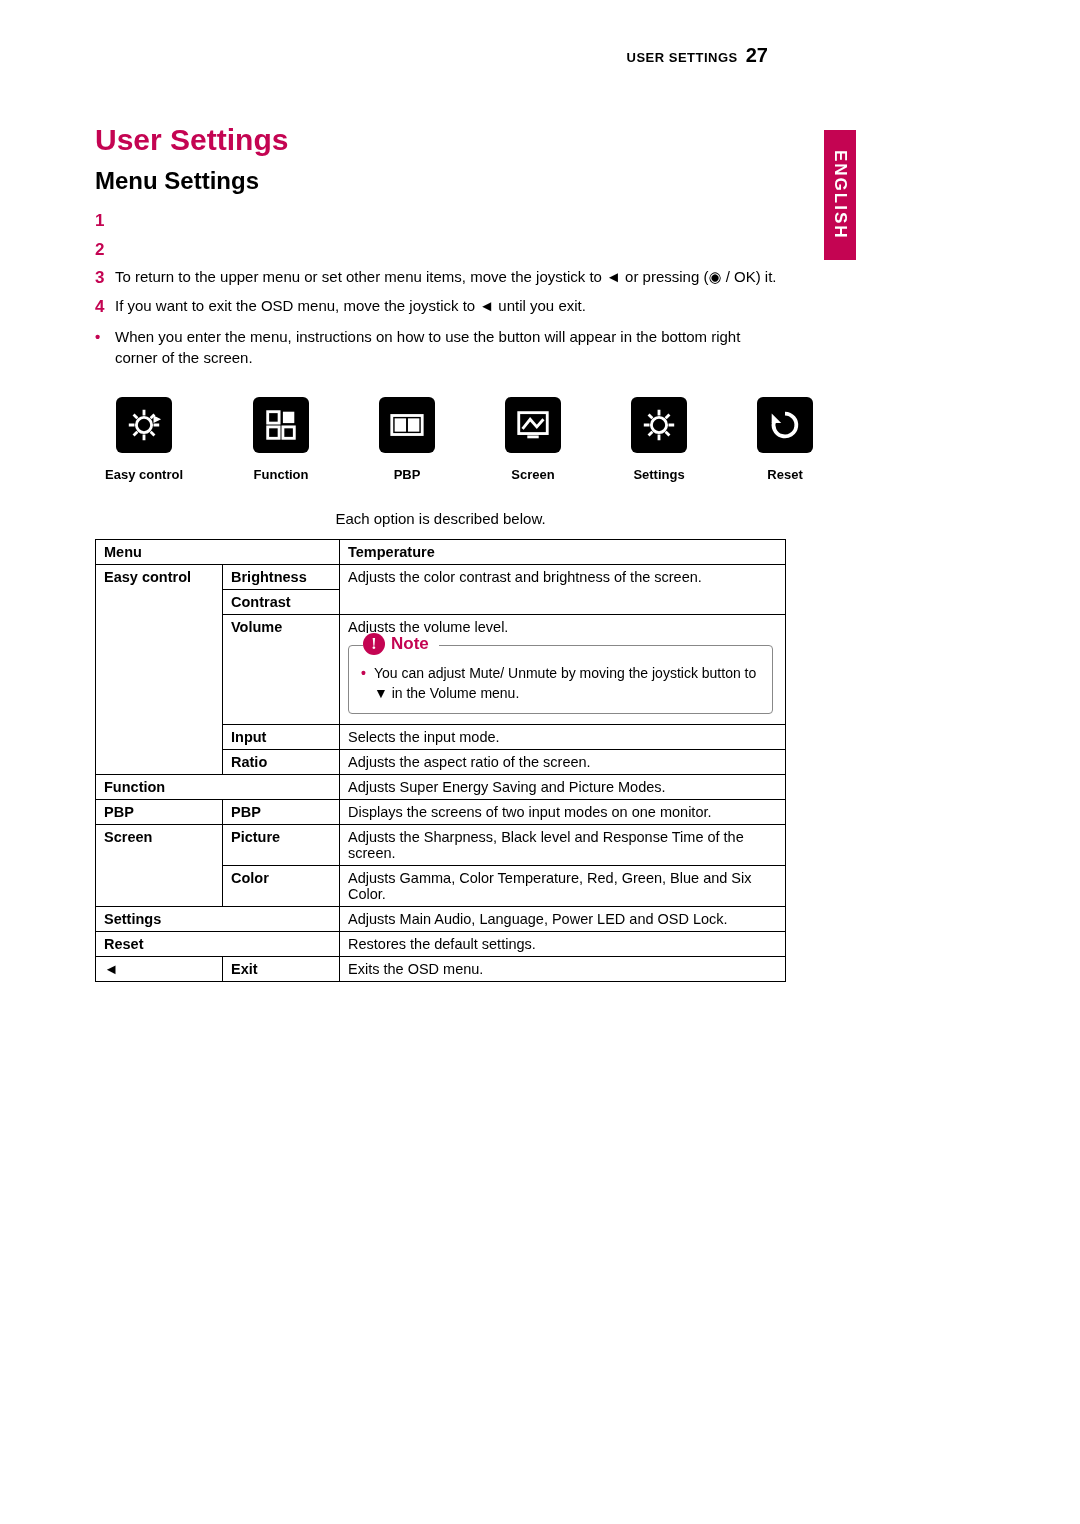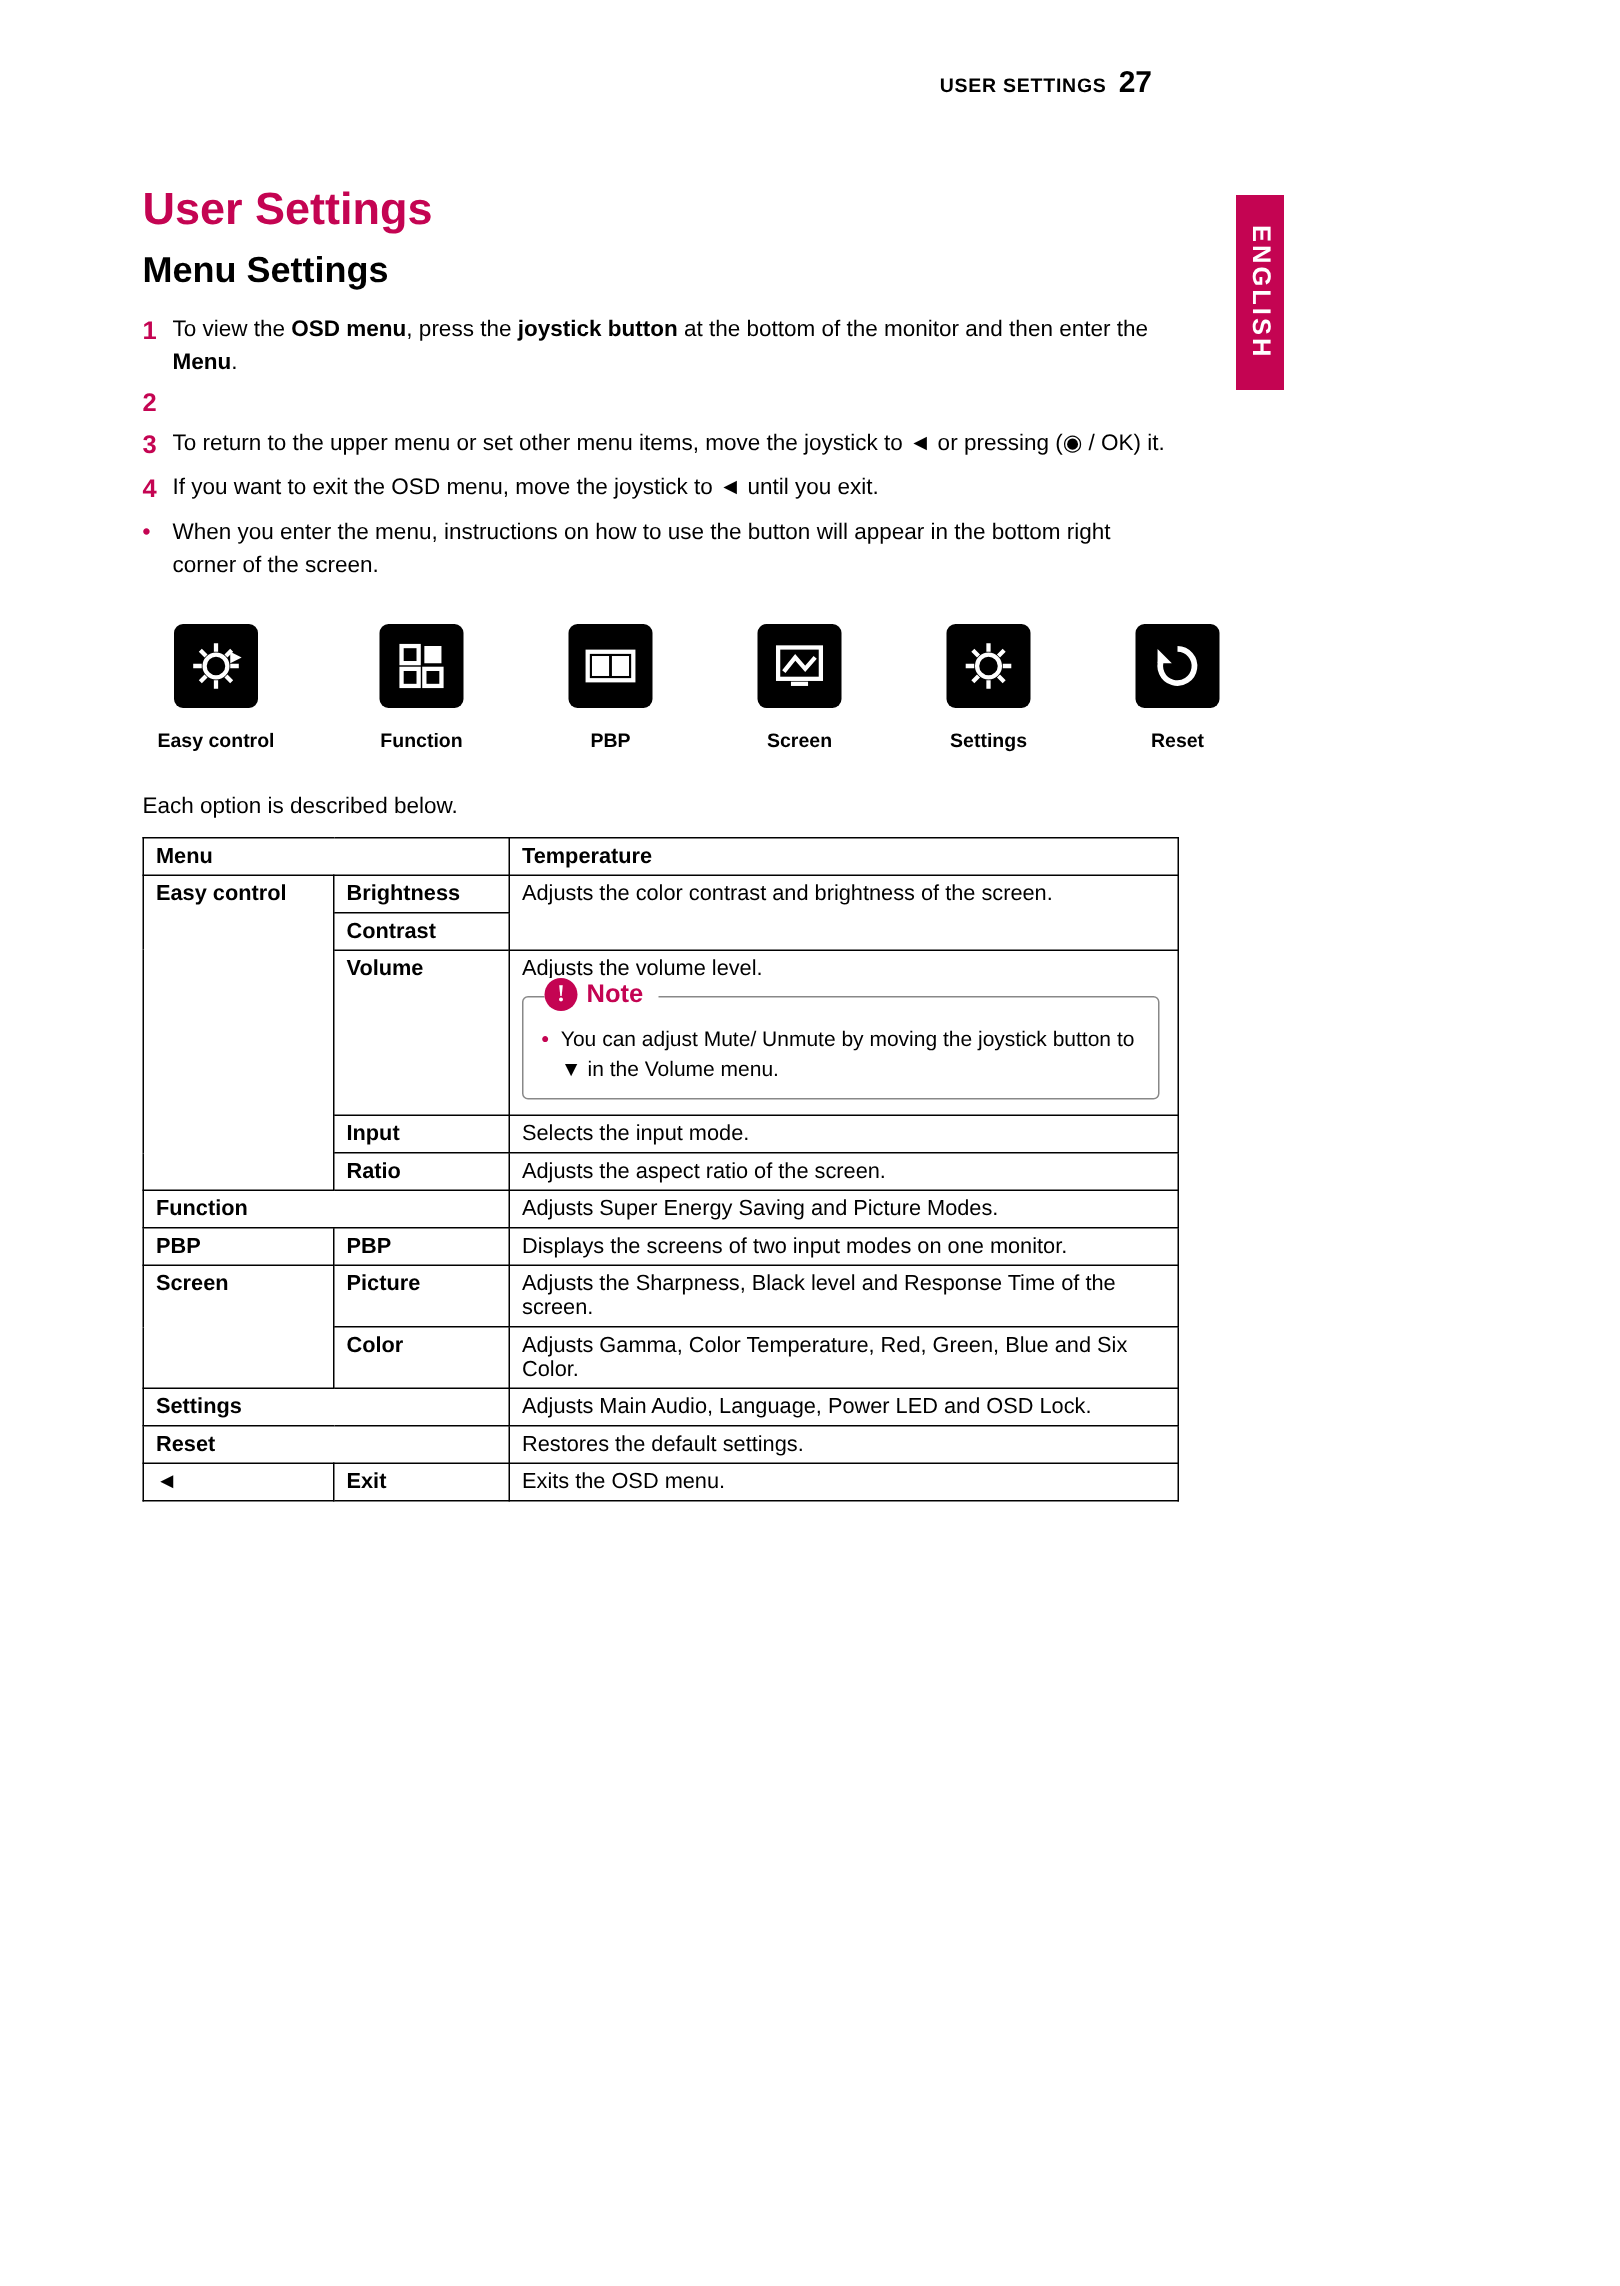--- a/index.html
+++ b/index.html
@@ -111,20 +111,21 @@
   }
   .icon-box svg { width: 38px; height: 38px; }
   .icon-label {
     font-size: 13px;
     font-weight: bold;
     text-align: center;
     white-space: nowrap;
   }
   .intro-below {
     margin: 28px 0 12px 0;
+    text-align: center;
   }
   table.menu-table {
     border-collapse: collapse;
     width: 100%;
     font-size: 14.5px;
   }
   table.menu-table td, table.menu-table th {
     border: 1px solid #000;
     padding: 4px 8px;
     text-align: left;
@@ -190,23 +191,20 @@
   </div>
 
   <div class="lang-tab">ENGLISH</div>
 
   <h1 class="title">User Settings</h1>
   <h2 class="subtitle">Menu Settings</h2>
 
   <ol class="steps">
     <li>
       <span class="num">1</span>
-      <span class="txt">
-        <span>To view the </span><span class="b">OSD menu</span><span>, press the </span><span class="b">joystick button</span><span> at the bottom of the monitor and then enter the </span><span class="b">Menu</span><span>.</span>
-      </span>
     </li>
     <li>
       <span class="num">2</span>
     </li>
     <li>
       <span class="num">3</span>
       <span class="txt">To return to the upper menu or set other menu items, move the joystick to ◄ or pressing (◉ / OK) it.</span>
     </li>
     <li>
       <span class="num">4</span>

